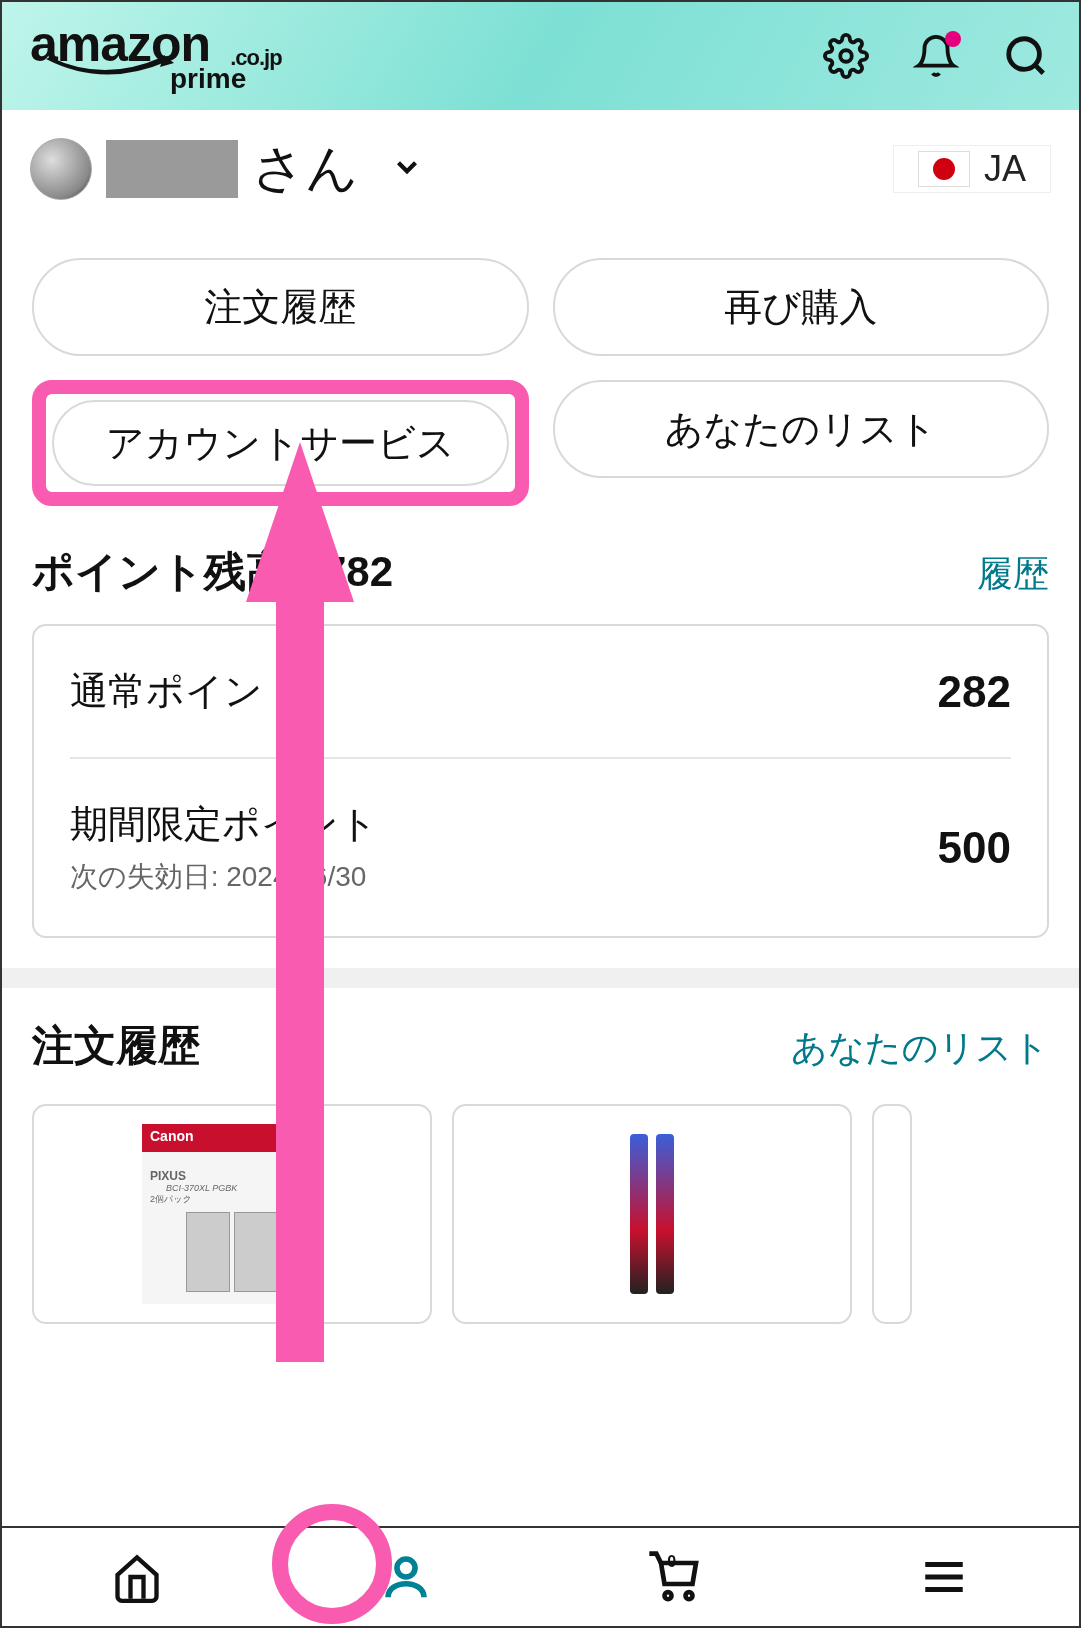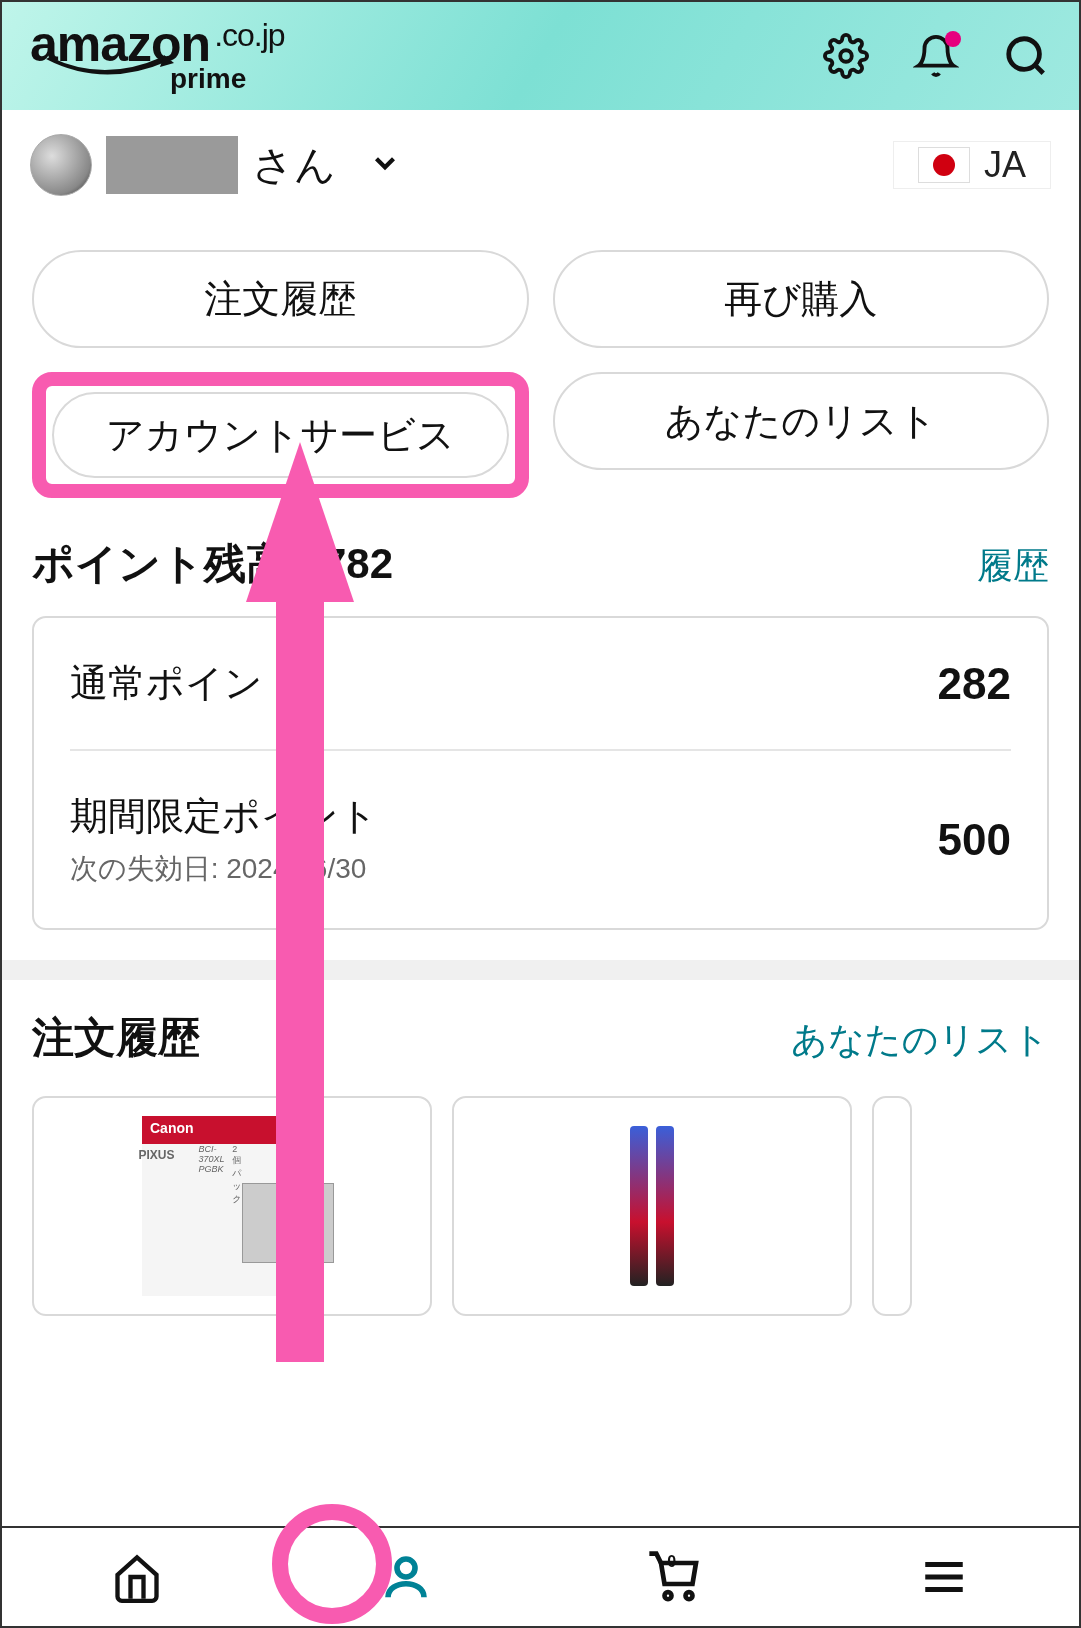--- a/index.html
+++ b/index.html
@@ -16,22 +16,22 @@
   
   .header {
     height: 108px;
     background: linear-gradient(120deg, #bff5ea 0%, #7de0d4 50%, #9ee9e0 100%);
     display: flex;
     align-items: center;
     padding: 0 30px 0 28px;
     justify-content: space-between;
   }
   .logo-block { display: flex; flex-direction: column; line-height: 1; }
-  .logo-main { font-size: 50px; font-weight: 900; color: #111; letter-spacing: -1px; display:flex; align-items:flex-start;}
-  .logo-suffix { font-size: 32px; font-weight: 400; margin-left: 4px; }
+  .logo-main { font-size: 50px; font-weight: 900; color: #111; letter-spacing: -1px; display:flex; align-items:flex-end;}
+  .logo-suffix { font-size: 22px; font-weight: 700; margin-left: 20px; }
   .logo-smile {
     margin-top: -6px;
     margin-left: 14px;
     width: 120px;
     height: 22px;
     position: relative;
   }
   .logo-smile svg { position:absolute; top:-8px; left:0;}
   .logo-prime { font-size: 28px; font-weight: 700; color:#111; margin-left:140px; margin-top:-20px; }
   .header-icons { display: flex; gap: 44px; align-items: center; }
@@ -50,21 +50,21 @@
   }
   .user-left { display:flex; align-items:center; gap: 14px; }
   .avatar {
     width: 62px; height: 62px; border-radius: 50%;
     background: radial-gradient(circle at 35% 35%, #ddd 0%, #888 70%, #222 100%);
     border: 1px solid #aaa;
   }
   .username-blur {
     width: 132px; height: 58px; background: #9a9a9a;
   }
-  .user-suffix { font-size: 41px; color:#111; }
+  .user-suffix { font-size: 52px; color:#111; }
   .chevron { margin-left: 18px; }
   .locale { display:flex; align-items:center; gap: 14px; border:1px solid #eee; padding:2px 24px;}
   .flag-jp {
     width: 52px; height: 36px; background:#fff; border:1px solid #ddd;
     display:flex; align-items:center; justify-content:center;
   }
   .flag-jp::after {
     content:''; width:22px; height:22px; background:#d00010; border-radius:50%;
   }
   .locale-label { font-size: 36px; color:#222; }
@@ -124,21 +124,21 @@
   }
   .order-card {
     width: 400px; height: 220px;
     border: 2px solid #d9d9d9; border-radius: 14px;
     background:#fff; flex-shrink:0;
     display:flex; align-items:center; justify-content:center;
     position:relative;
   }
   .prod-box {
     width: 180px; height: 180px; background:#f5f5f5;
-    display:flex; align-items:center; justify-content:center; 
+    display:flex; align-items:center; justify-content:center; flex-direction:column;
     font-size:10px; color:#666; position:relative;
   }
   .prod-canon { border-top: 28px solid #c8102e; }
   .prod-canon::before { content:'Canon'; position:absolute; top:-24px; left:8px; color:#fff; font-weight:700; font-size:14px;}
   .prod-wipers { display:flex; gap:8px; }
   .wiper { width: 18px; height: 160px; background: linear-gradient(#3a5fd9, #c8102e 60%, #222); border-radius:4px;}
 
   
   .bottom-nav {
     position:absolute; bottom:0; left:0; right:0;

